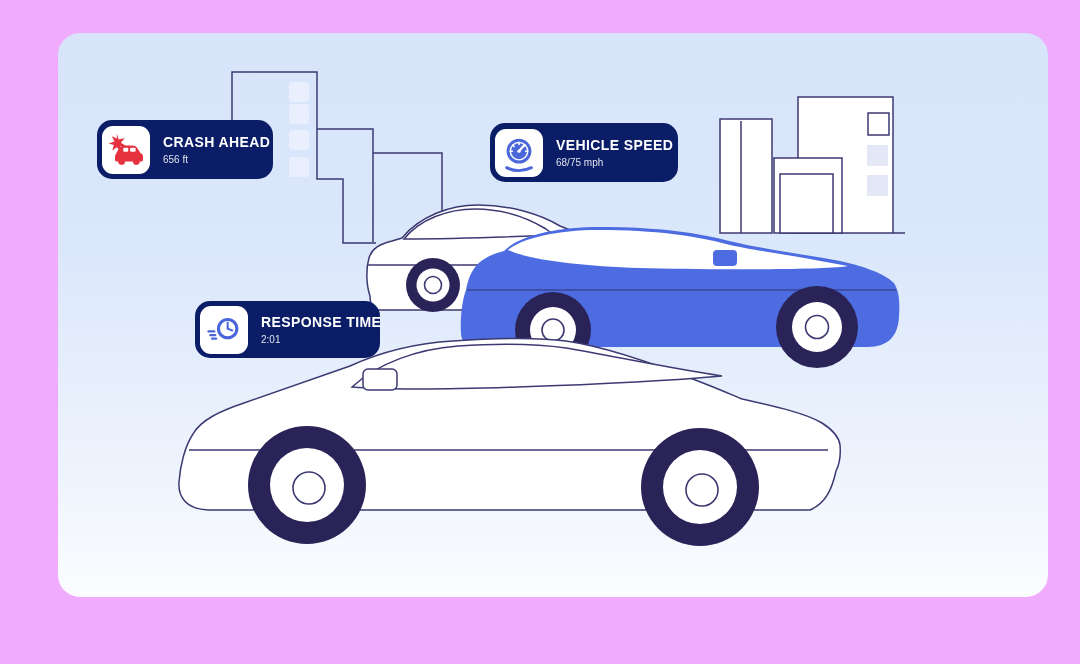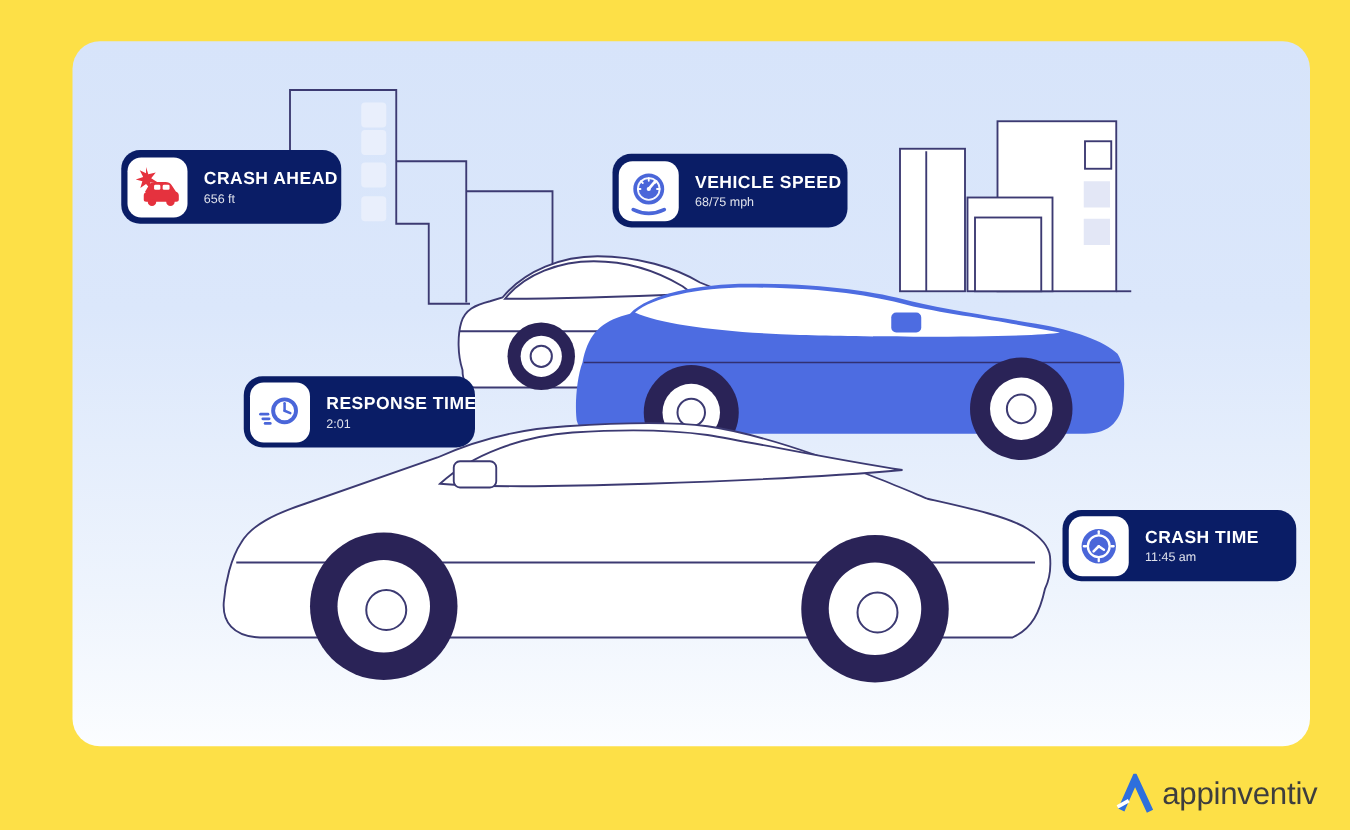--- a/index.html
+++ b/index.html
@@ -11,21 +11,21 @@
     --alert-red:#e5323e;
     --logo-blue:#2e6fdd;
     --logo-text:#3e3e3e;
     --panel-top:#d7e4fa;
     --panel-bottom:#fbfdff;
     --window-light:#e9effc;
     --window-lavender:#e3e7f6;
   }
   html,body{margin:0;padding:0;}
   body{font-family:"Liberation Sans","DejaVu Sans",sans-serif;background:#fff;}
-  .page{position:relative;width:1080px;height:664px;background:#fde047;overflow:hidden;}
+  .page{position:relative;width:1080px;height:664px;background:#f0abfc;overflow:hidden;}
 
   .panel{
     position:absolute;left:58px;top:33px;width:990px;height:564px;
     border-radius:22px;overflow:hidden;
     background:linear-gradient(180deg,var(--panel-top,#d7e4fa) 0%,#dbe7fb 38%,#eef4fd 78%,var(--panel-bottom,#fbfdff) 100%);
   }
   .scene{position:absolute;left:0;top:0;width:990px;height:564px;display:block;}
 
   
   .stroke{stroke:var(--outline-navy,#3c3a72);stroke-width:1.5;fill:none;}
@@ -192,46 +192,17 @@
             <line x1="28" y1="22.5" x2="33" y2="24.5"></line>
           </g>
         </svg>
       </div>
       <div class="txt">
         <div class="title">RESPONSE TIME</div>
         <div class="value">2:01</div>
       </div>
     </div>
 
-    <div class="badge" id="badge-crash-time">
-      <div class="icon">
-        <svg width="44" height="44" viewBox="0 0 48 48">
-          <circle cx="24" cy="24" r="15" fill="var(--icon-blue,#4a66d9)"></circle>
-          <circle cx="24" cy="24" r="9.5" fill="none" stroke="#ffffff" stroke-width="2"></circle>
-          <g stroke="#ffffff" stroke-width="2" stroke-linecap="round">
-            <line x1="24" y1="11" x2="24" y2="13"></line>
-            <line x1="35" y1="24" x2="37" y2="24"></line>
-            <line x1="24" y1="35" x2="24" y2="37"></line>
-            <line x1="11" y1="24" x2="13" y2="24"></line>
-          </g>
-          <g stroke="#ffffff" stroke-width="2.2" stroke-linecap="round">
-            <line x1="24" y1="24" x2="19.5" y2="28.5"></line>
-            <line x1="24" y1="24" x2="28.5" y2="27"></line>
-          </g>
-        </svg>
-      </div>
-      <div class="txt">
-        <div class="title">CRASH TIME</div>
-        <div class="value">11:45 am</div>
-      </div>
-    </div>
 
   </div>
 
-  <div class="logo">
-    <svg class="mark" width="30" height="32" viewBox="0 0 30 32">
-      <path d="M4,29 L15,4 L27,30" fill="none" stroke="var(--logo-blue,#2e6fdd)" stroke-width="5.5"></path>
-      <line x1="1" y1="26.5" x2="10" y2="21.5" stroke="#ffffff" stroke-width="3"></line>
-    </svg>
-    <span class="word">appinventiv</span>
-  </div>
 
 </div>
 
 </body></html>

